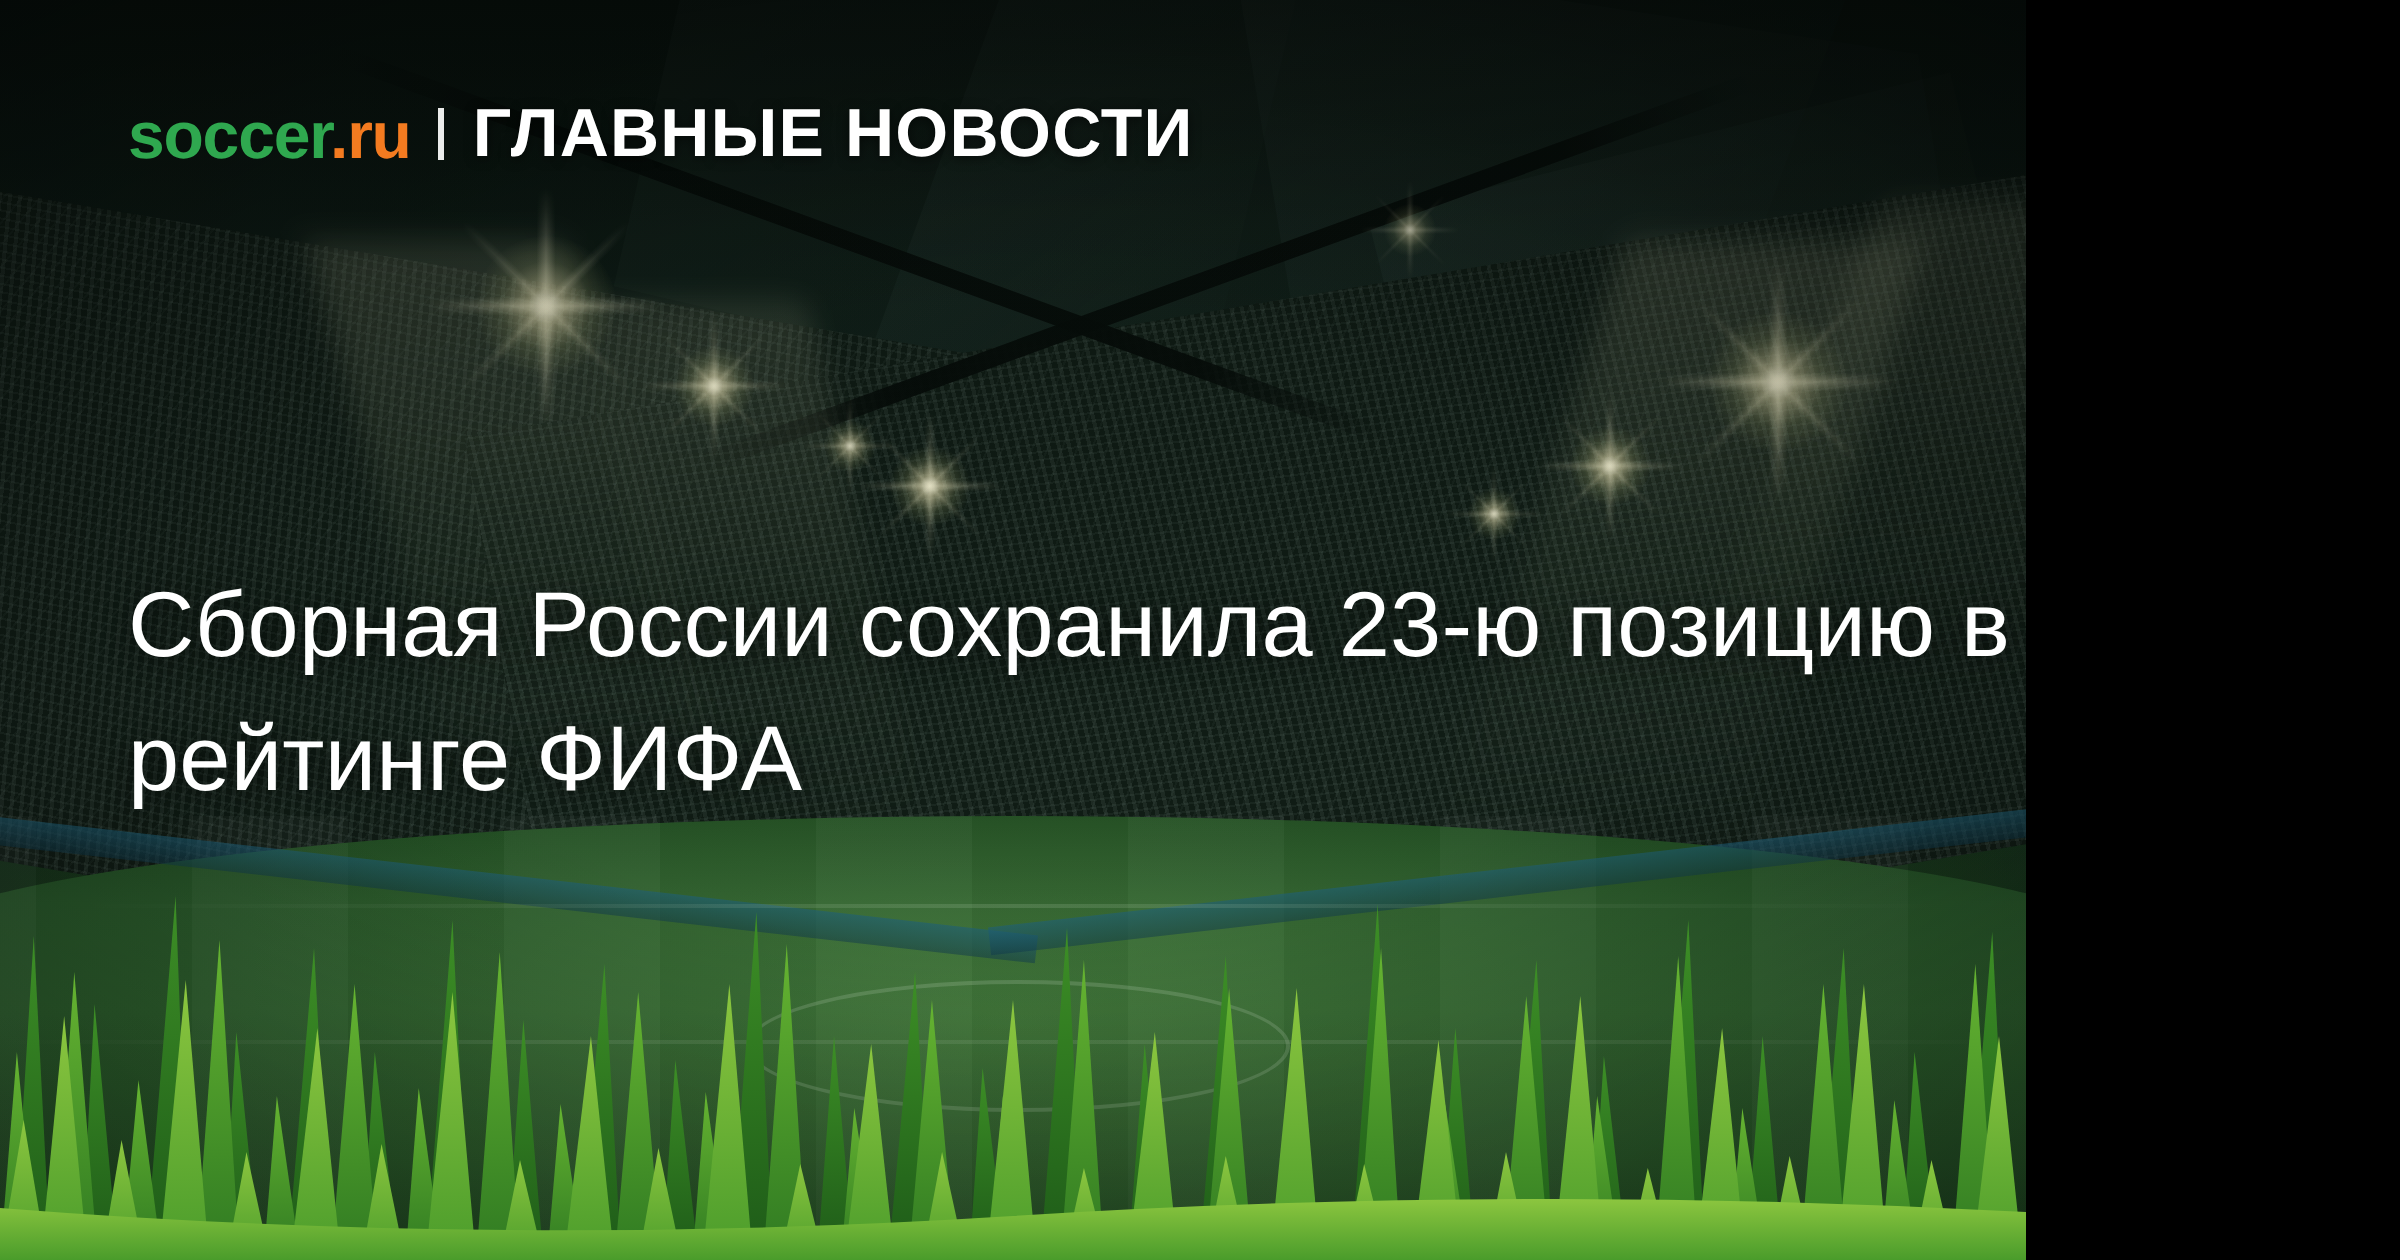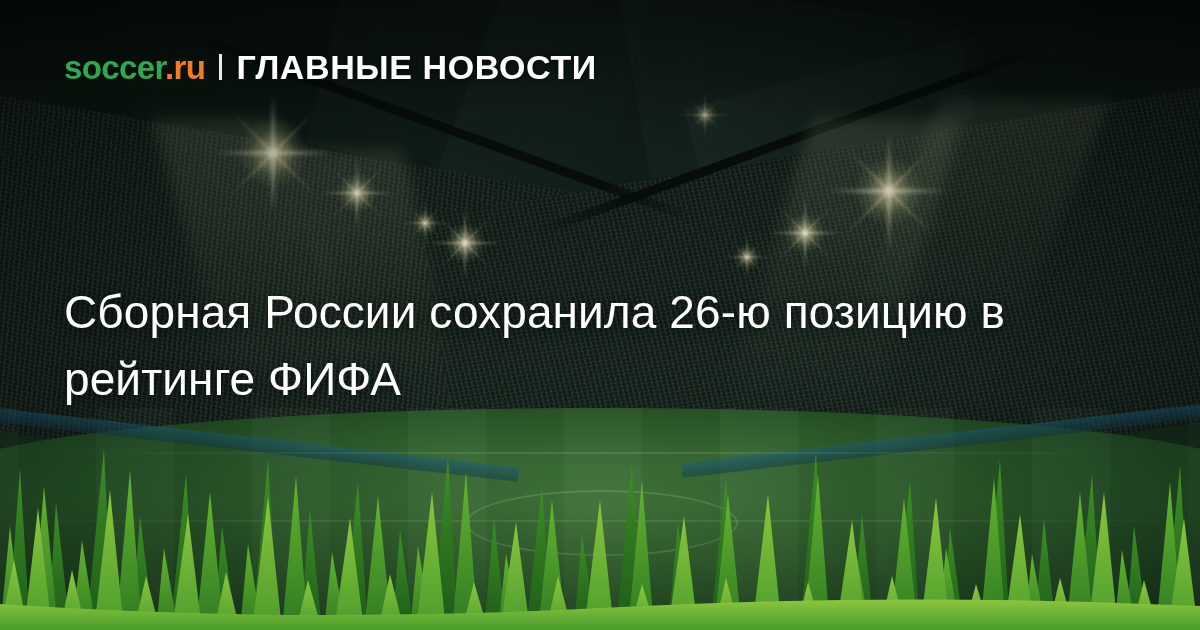--- a/index.html
+++ b/index.html
@@ -3,21 +3,21 @@
 <meta charset="utf-8">
 <title>soccer.ru</title>
 <style>
   html, body {
     margin: 0;
     padding: 0;
     background: #000;
   }
   #card {
     position: relative;
-    width: 1200px;
+    width: 1013px;
     height: 630px;
     overflow: hidden;
     background: #404040;
     font-family: "Liberation Sans", "DejaVu Sans", sans-serif;
     user-select: none;
   }
 
   
   .layer { position: absolute; inset: 0; }
 
@@ -347,15 +347,15 @@
       </g>
     </svg>
   </div>
 
   <div class="header">
     <div class="logo"><span class="green">soccer</span><span class="orange">.ru</span></div>
     <span class="divider"></span>
     <div class="kicker">ГЛАВНЫЕ НОВОСТИ</div>
   </div>
 
-  <h1 class="headline">Сборная России сохранила 26-ю позицию в рейтинге ФИФА</h1>
+  <h1 class="headline">Сборная России сохранила 23-ю позицию в рейтинге ФИФА</h1>
 
 </div>
 
 </body></html>

